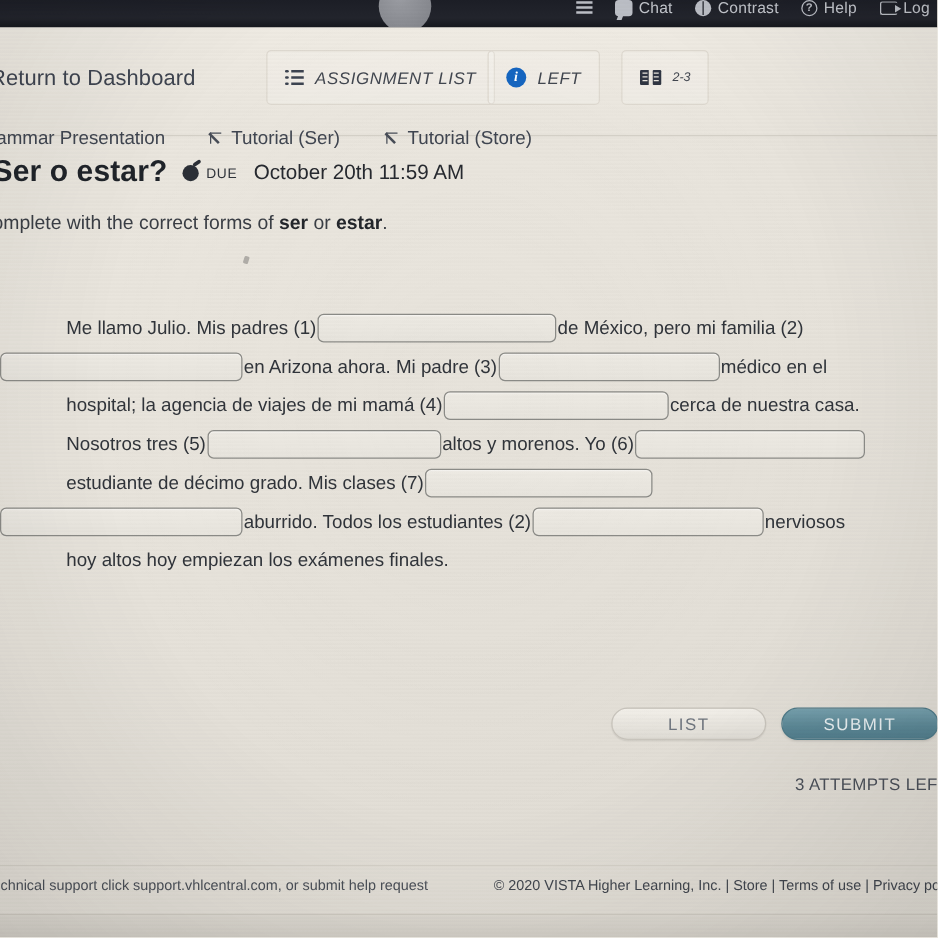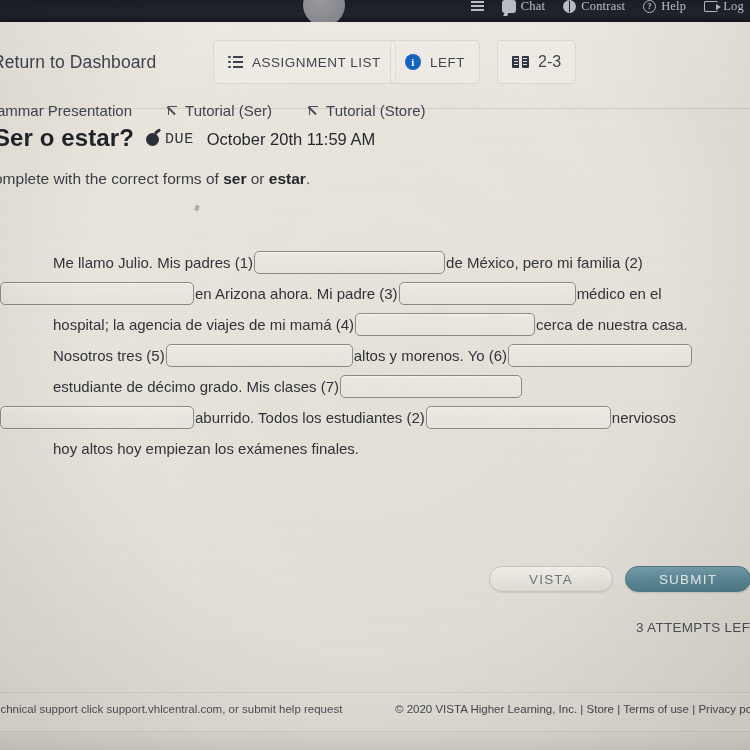--- a/index.html
+++ b/index.html
@@ -20,21 +20,20 @@
       repeating-linear-gradient(0deg, rgba(0,0,0,0.012) 0px, rgba(0,0,0,0.012) 1px, rgba(255,255,255,0.012) 2px, rgba(255,255,255,0.012) 3px),
       radial-gradient(ellipse at 50% 42%, rgba(255,255,255,0.10) 0%, rgba(0,0,0,0.00) 55%, rgba(0,0,0,0.10) 100%);
     mix-blend-mode:multiply;opacity:.85;
   }
 
   
   .topbar{
     position:absolute;left:0;top:0;width:750px;height:22px;
     background:linear-gradient(180deg,#1c1e26 0%,#22242c 65%,#15171d 100%);
     overflow:hidden;
-    font-family:Liberation Serif, serif;
   }
   .topbar-inner{
     position:absolute;left:0;top:-10px;width:750px;height:32px;
     display:flex;align-items:center;justify-content:flex-end;gap:18px;
     padding-right:6px;box-sizing:border-box;
   }
   .tb-item{
     display:flex;align-items:center;gap:5px;
     color:#cfd2d8;font-size:12.5px;letter-spacing:.2px;opacity:.92;
   }
@@ -76,21 +75,21 @@
     background:linear-gradient(180deg,#efebe3 0%,#e9e5dd 100%);
     border-bottom:1px solid #d3cfc6;
   }
   .return-link{
     position:absolute;left:-8px;top:30px;font-size:17.5px;color:#3e4450;letter-spacing:.1px;white-space:nowrap;
   }
   .navbtn{
     position:absolute;top:18px;height:44px;border:1px solid #ded9d0;border-radius:4px;
     display:flex;align-items:center;gap:9px;padding:0 14px;box-sizing:border-box;
     background:rgba(255,255,255,0.16);
-    color:#41464f;font-size:13.5px;letter-spacing:.5px;white-space:nowrap;
+    color:#41464f;font-size:13.5px;letter-spacing:.5px;white-space:nowrap;font-style:italic;
   }
   #btn-assignment-list{left:213px;}
   #btn-info{left:390px;}
   #btn-pages{left:497px;}
   .list-icon{width:15px;height:12px;position:relative;}
   .list-icon i{position:absolute;left:5px;width:10px;height:2px;background:#3c4350;}
   .list-icon i:nth-child(1){top:0;}
   .list-icon i:nth-child(2){top:5px;}
   .list-icon i:nth-child(3){top:10px;}
   .list-icon b{position:absolute;left:0;width:2.6px;height:2.6px;background:#3c4350;border-radius:1px;}
@@ -106,21 +105,21 @@
   }
   .book-icon:before,.book-icon:after{
     content:"";position:absolute;top:0;width:7.5px;height:12px;
     background:#2f3542;border-radius:1px;
   }
   .book-icon:before{left:0;}
   .book-icon:after{right:0;}
   .book-icon i{position:absolute;left:7.3px;top:0;width:2.4px;height:12px;background:#e9e5dd;z-index:2;}
   .book-icon u{position:absolute;left:1.6px;top:2px;width:4.4px;height:1.3px;background:#e9e5dd;z-index:3;box-shadow:0 3px 0 #e9e5dd,0 6px 0 #e9e5dd;}
   .book-icon s{position:absolute;right:1.6px;top:2px;width:4.4px;height:1.3px;background:#e9e5dd;z-index:3;box-shadow:0 3px 0 #e9e5dd,0 6px 0 #e9e5dd;}
-  .pages-label{font-size:16px;letter-spacing:0;}
+  .pages-label{font-size:10px;letter-spacing:0;}
 
   .sublinks{position:absolute;left:0;top:74px;width:750px;height:28px;display:flex;align-items:center;}
   .sublink{
     color:#3f4550;font-size:15px;display:flex;align-items:center;gap:7px;white-space:nowrap;
   }
   #link-grammar{margin-left:-8px;}
   #link-tutorial-ser{margin-left:35px;}
   #link-tutorial-estar{margin-left:36px;}
   .arrow-icon{
     display:inline-block;width:11px;height:11px;position:relative;
@@ -141,21 +140,21 @@
   }
   .due-wrap{display:flex;align-items:center;gap:6px;margin-left:12px;}
   .bomb-icon{
     position:relative;width:13px;height:13px;border-radius:50%;
     background:#2b2f36;display:inline-block;
   }
   .bomb-icon:after{
     content:"";position:absolute;right:-2px;top:-3px;width:7px;height:3px;background:#2b2f36;
     transform:rotate(-35deg);border-radius:2px;
   }
-  .due-label{font-size:15px;color:#2f333a;letter-spacing:.6px;font-family:Liberation Mono, monospace;}
+  .due-label{font-size:11px;color:#2f333a;letter-spacing:.6px;}
   .due-date{font-size:16.5px;color:#26292f;margin-left:7px;white-space:nowrap;}
 
   .instructions{
     position:absolute;left:-6px;top:170px;font-size:15.5px;color:#3a3e45;white-space:nowrap;
   }
   .instructions b{font-weight:bold;color:#23262b;}
   .stray-mark{position:absolute;left:195px;top:205px;width:4px;height:6px;background:#9c9a95;transform:rotate(18deg);opacity:.75;border-radius:1px;}
 
   
   .exercise{
@@ -352,21 +351,21 @@
       <span class="txt">aburrido. Todos los estudiantes (2)</span>
       <span class="blank b9"></span>
       <span class="txt">nerviosos</span>
     </div>
 
     <div class="exline">
       <span class="txt">hoy altos hoy empiezan los exámenes finales.</span>
     </div>
   </div>
 
-  <div class="btn" id="btn-save">VISTA</div>
+  <div class="btn" id="btn-save">LIST</div>
   <div class="btn" id="btn-submit">SUBMIT</div>
   <div class="attempts">3 ATTEMPTS LEFT</div>
 
   <div class="footer">
     <div class="footer-left">echnical support click support.vhlcentral.com, or submit help request</div>
     <div class="footer-right">© 2020 VISTA Higher Learning, Inc. | Store | Terms of use | Privacy po</div>
   </div>
   <div class="footer-rule"></div>
   <div class="bottom-strip"></div>
 

